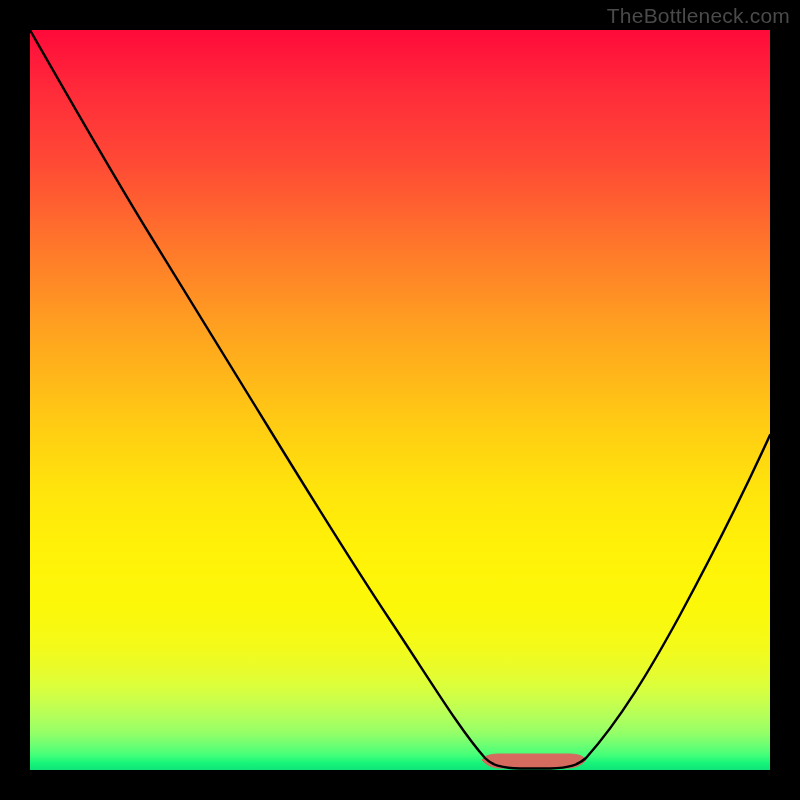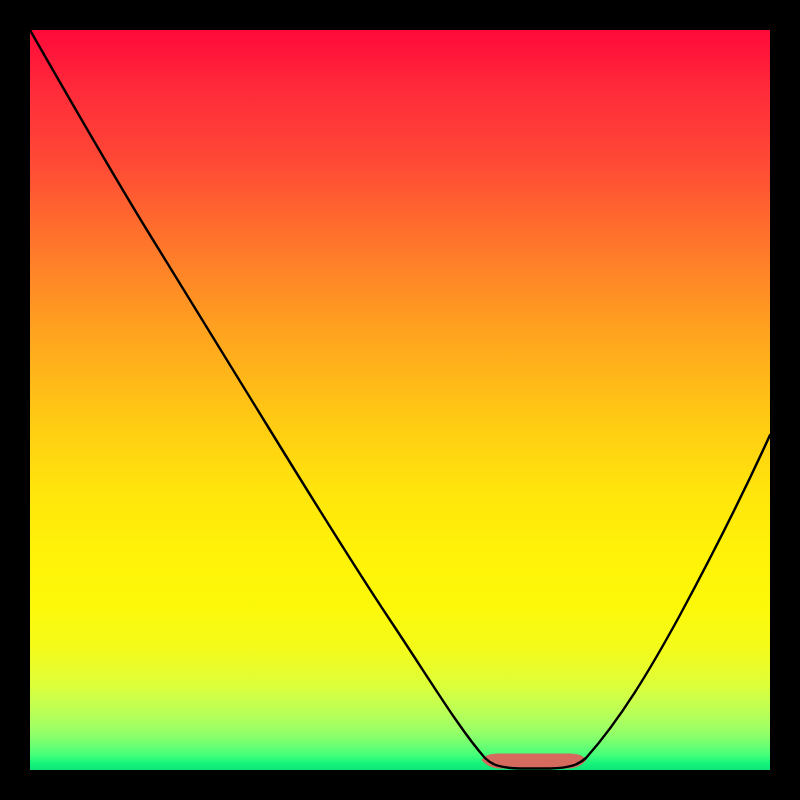--- a/index.html
+++ b/index.html
@@ -67,20 +67,21 @@
     inset: 0;
     width: 100%;
     height: 100%;
   }
 </style>
 </head>
 <body>
 
 <div class="frame">
 
+  <div class="watermark">TheBottleneck.com</div>
 
   <div class="plot-area">
     <div class="gradient"></div>
 
     <svg class="curve" viewBox="0 0 740 740" preserveAspectRatio="none">
 
       <path fill="#d56a5e" stroke="#d56a5e" stroke-width="1" d="M 452 730
                Q 458 737 468 738
                L 540 738
                Q 550 737 556 730

